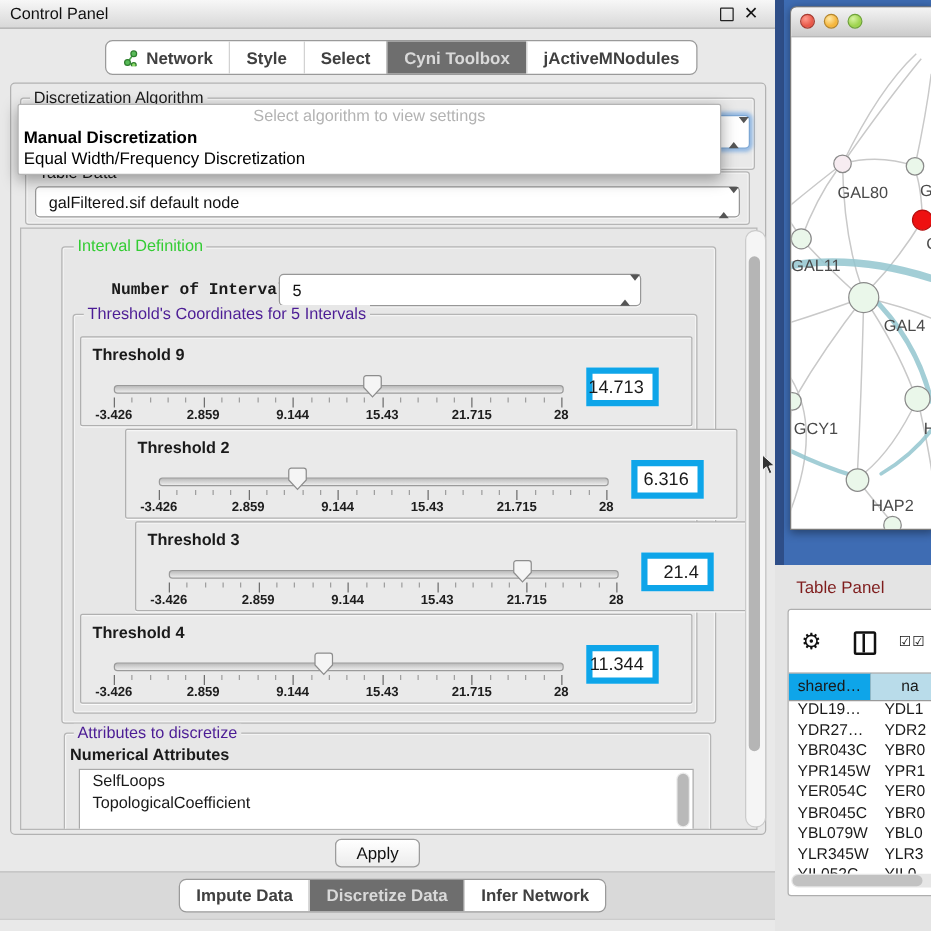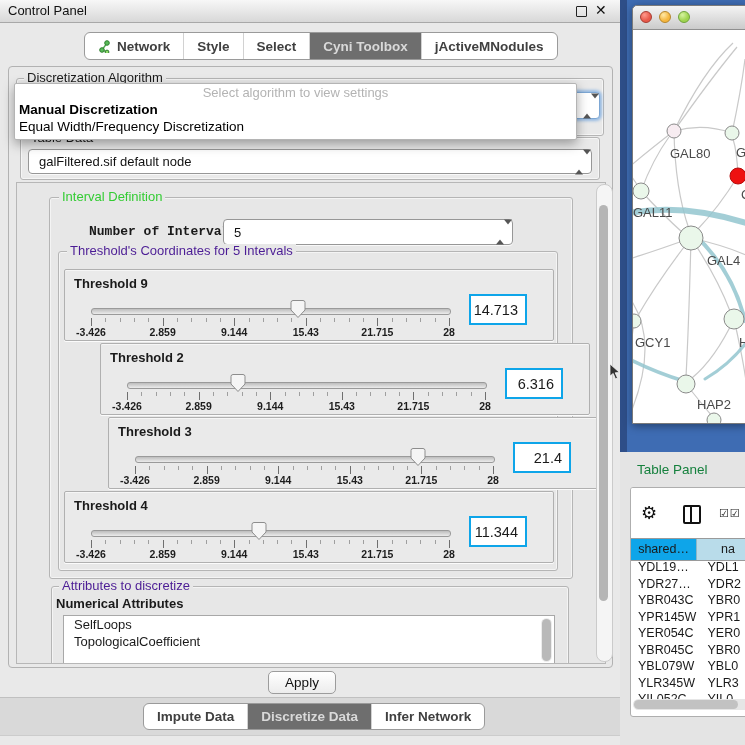--- a/index.html
+++ b/index.html
@@ -75,21 +75,21 @@
   .track{position:absolute;left:26px;top:38px;width:358px;height:5px;border:1px solid #9a9a9a;
          border-radius:3px;background:linear-gradient(#bdbdbd,#ececec);}
   .thumb-svg{position:absolute;top:29px;width:16px;height:20px;z-index:3;}
   .ticks{position:absolute;left:26px;top:48px;width:358px;height:9px;}
   .tick{position:absolute;top:0;width:1px;background:#8a8a8a;}
   .tick.minor{height:4px;background:#9f9f9f;}
   .tick.major{height:8px;background:#6f6f6f;}
   .ticklabels{position:absolute;left:26px;top:56px;width:358px;height:12px;}
   .ticklabel{position:absolute;transform:translateX(-50%);font-size:10.5px;font-weight:bold;color:#1d1d1d;white-space:nowrap;}
   .valbox{position:absolute;left:404px;top:24px;width:58px;height:31px;background:#fff;
-          border:2px solid #0ea5e9;font-size:14.5px;display:flex;align-items:center;
+          border:5px solid #0ea5e9;font-size:14.5px;display:flex;align-items:center;
           justify-content:flex-end;padding-right:7px;box-sizing:border-box;}
 
   #attr-list{position:absolute;left:46px;top:432px;width:490px;height:120px;background:#fff;
              border:1px solid #a8a8a8;}
   #attr-list .item{padding-left:10px;line-height:17px;font-size:13px;white-space:nowrap;}
   #attr-scroll{position:absolute;right:2px;top:2px;width:11px;height:44px;background:#ececec;border-radius:6px;}
   #attr-scroll .thumb{position:absolute;left:1px;top:1px;width:9px;height:42px;background:#b9b9b9;border-radius:5px;}
 
   #apply-btn{position:absolute;left:268px;top:671px;width:68px;height:23px;
              background:linear-gradient(#ffffff,#ececec);border:1px solid #9c9c9c;border-radius:5px;
@@ -103,21 +103,21 @@
               border:1px solid #7a7a7a;border-radius:5px 0 0 0;box-shadow:0 2px 8px rgba(0,0,0,.4);}
   #net-titlebar{position:absolute;left:0;top:0;right:0;height:23px;
                 background:linear-gradient(#f4f4f4,#cbcbcb);border-bottom:1px solid #8f8f8f;border-radius:5px 0 0 0;}
   .tl{position:absolute;top:5px;width:12px;height:12px;border-radius:50%;box-sizing:border-box;}
   .tl.red{left:7px;background:radial-gradient(circle at 35% 30%,#ff9a8d,#e8594a 60%);border:1px solid #a63b31;}
   .tl.yellow{left:26px;background:radial-gradient(circle at 35% 30%,#ffe9a8,#f5b63e 60%);border:1px solid #b5862c;}
   .tl.green{left:45px;background:radial-gradient(circle at 35% 30%,#d6f3a0,#9fd44f 60%);border:1px solid #6fa33a;}
   #net-canvas{position:absolute;left:0;top:23px;width:113px;height:394px;}
 
   #table-panel-header{position:absolute;left:0;top:452px;width:125px;height:35px;background:#e4e4e4;}
-  #table-panel-header .t{position:absolute;left:17px;top:10px;font-size:13.5px;color:#15803d;}
+  #table-panel-header .t{position:absolute;left:17px;top:10px;font-size:13.5px;color:#7f1d1d;}
   #table-box{position:absolute;left:10px;top:487px;width:130px;height:228px;background:#fff;
              border:1px solid #aeaeae;border-radius:3px;overflow:hidden;}
   #tb-toolbar{position:absolute;left:0;top:0;right:0;height:50px;background:#fff;}
   #gear-ico{position:absolute;left:10px;top:16px;font-size:18px;line-height:18px;color:#111;}
   #cols-ico{position:absolute;left:52px;top:17px;width:14px;height:15px;border:2px solid #111;border-radius:2px;}
   #cols-ico::after{content:"";position:absolute;left:5px;top:0;bottom:0;width:2px;background:#111;}
   #checks-ico{position:absolute;left:88px;top:19px;font-size:11px;letter-spacing:1px;color:#111;}
   #tb-header{position:absolute;left:0;top:50px;right:0;height:21px;border-top:1px solid #9a9a9a;
              border-bottom:1px solid #9a9a9a;display:flex;}
   .hcell{height:21px;line-height:21px;font-size:12.5px;box-sizing:border-box;}

